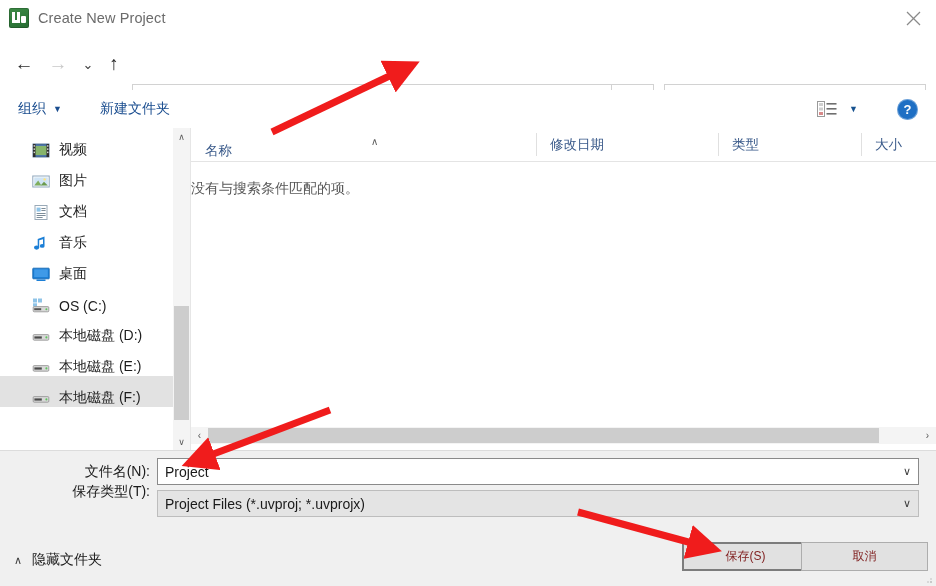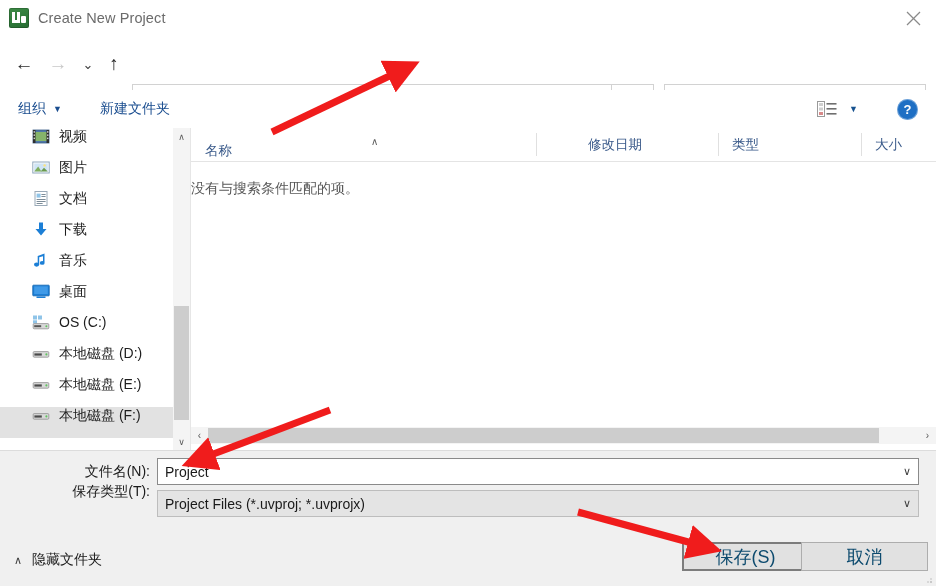--- a/index.html
+++ b/index.html
@@ -141,21 +141,21 @@
   
   #body {
     position: absolute; left: 0; top: 128px; width: 936px; height: 322px;
     background: #ffffff;
   }
   #sidebar {
     position: absolute; left: 0; top: 0; width: 173px; height: 322px;
     overflow: hidden;
   }
   .side-item {
-    height: 31px; display: flex; align-items: flex-start; padding-left: 32px;
+    height: 31px; display: flex; align-items: flex-end; padding-left: 32px;
     font-size: 14px; color: #1d1d1d; white-space: nowrap;
   }
   .side-item.selected { background: #e2e2e2; }
   .side-icon {
     width: 18px; height: 17px; margin-right: 9px; flex: none;
     position: relative;
   }
 
   
   #side-scroll {
@@ -188,21 +188,21 @@
   .col {
     position: absolute; top: 0; height: 33px;
     display: flex; align-items: center;
     font-size: 13.5px; color: #3a5a8a;
   }
   .col .label { padding-left: 14px; }
   .col-sep {
     position: absolute; top: 5px; width: 1px; height: 23px; background: #e0e0e0;
   }
   #col-name { left: 0; width: 345px; margin-top: 6px; }
-  #col-date { left: 345px; width: 182px; padding-left: 38px; }
+  #col-date { left: 345px; width: 182px; }
   #col-type { left: 527px; width: 143px; }
   #col-size { left: 670px; width: 75px; }
   #sort-caret {
     position: absolute; left: 180px; top: 2px;
     font-size: 10px; color: #5f5f5f;
   }
   #empty-msg {
     position: absolute; left: 0; top: 52px; width: 745px;
     text-align: left; font-size: 14px; color: #585858;
   }
@@ -260,21 +260,21 @@
     position: absolute; left: 14px; top: 100px;
     display: flex; align-items: center;
     font-size: 14px; color: #1a1a1a;
   }
   #hide-folders .hf-caret { font-size: 11px; color: #3c3c3c; margin-right: 10px; }
 
   .dlg-button {
     position: absolute; top: 542px; width: 127px; height: 29px;
     background: #e1e1e1; border: 1px solid #adadad; box-sizing: border-box;
     display: flex; align-items: center; justify-content: center;
-    font-size: 18px; color: #0c4a6e;
+    font-size: 12px; color: #7f1d1d;
   }
   #btn-save { left: 682px; border: 2px solid #7c7c7c; }
   #btn-cancel { left: 801px; }
 
   #resize-grip {
     position: absolute; right: 3px; bottom: 2px; width: 10px; height: 10px;
     opacity: 0.45;
   }
 
   
@@ -396,26 +396,20 @@
           <rect x="4.6" y="3.6" width="4" height="4" fill="#8fc4e8"></rect>
           <rect x="9.4" y="4" width="4.2" height="1" fill="#7d8d99"></rect>
           <rect x="9.4" y="6" width="4.2" height="1" fill="#7d8d99"></rect>
           <rect x="4.6" y="9" width="9" height="1" fill="#7d8d99"></rect>
           <rect x="4.6" y="11" width="9" height="1" fill="#7d8d99"></rect>
           <rect x="4.6" y="13" width="6" height="1" fill="#7d8d99"></rect>
         </svg>
         <span>文档</span>
       </div>
 
-      <div class="side-item">
-        <svg class="side-icon" viewBox="0 0 18 17">
-          <path d="M7 1.5 L11 1.5 L11 8 L14.5 8 L9 14.5 L3.5 8 L7 8 Z" fill="#1c7fd6"></path>
-        </svg>
-        <span>下载</span>
-      </div>
 
       <div class="side-item">
         <svg class="side-icon" viewBox="0 0 18 17">
           <path d="M12.5 1.6 L12.5 10.4 L11 10.4 L11 4.2 L7.2 5.2 L7.2 12.2 L5.7 12.2 L5.7 3.9 Z" fill="#1c7fd6"></path>
           <ellipse cx="4.6" cy="12.6" rx="2.6" ry="2.1" fill="#1c7fd6"></ellipse>
           <ellipse cx="10.2" cy="10.9" rx="2.4" ry="1.9" fill="#1c7fd6"></ellipse>
         </svg>
         <span>音乐</span>
       </div>
 

